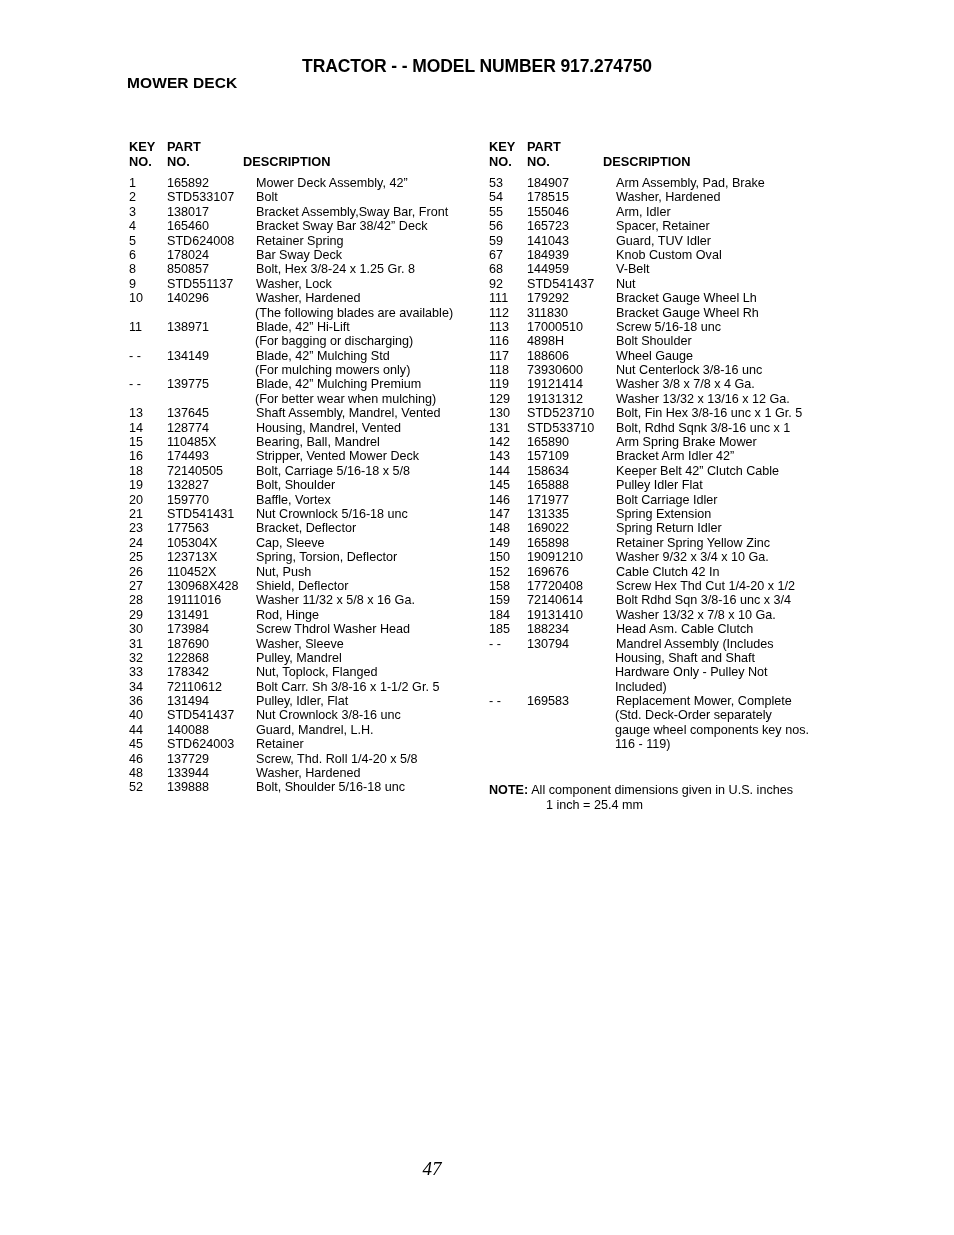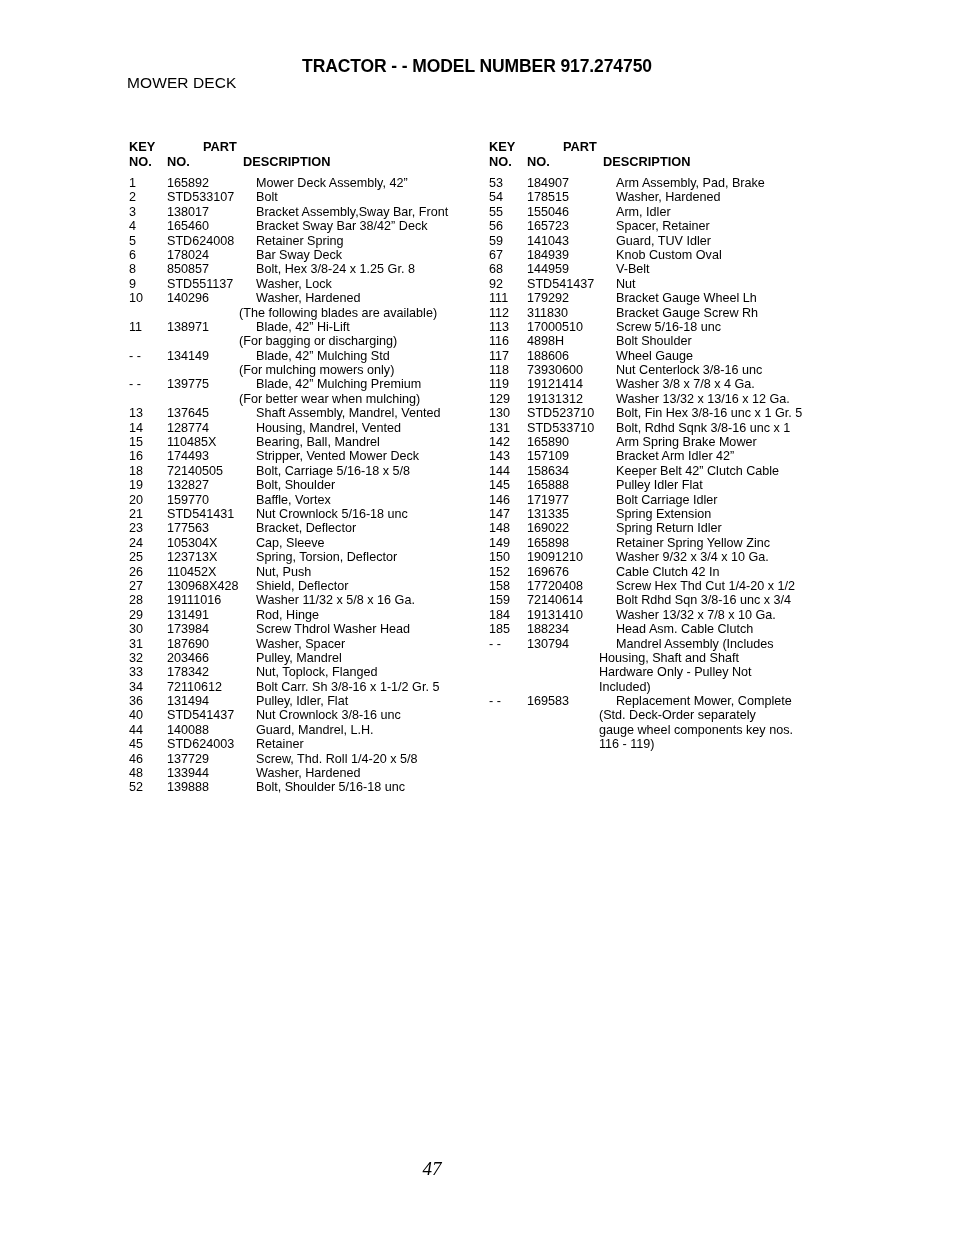--- a/index.html
+++ b/index.html
@@ -28,42 +28,42 @@
     font-size: 17.5px;
     font-weight: bold;
     letter-spacing: -0.1px;
     white-space: nowrap;
   }
   .section-title {
     position: absolute;
     left: 127px;
     top: 74px;
     font-size: 15.5px;
-    font-weight: normal;
+    font-weight: bold;
     letter-spacing: 0.1px;
   }
 
   
   .col {
     position: absolute;
     top: 140px;
     font-size: 12.6px;
     line-height: 14.4px;
   }
   .col-left  { left: 129px; }
   .col-right { left: 489px; }
 
   .col-head {
     position: relative;
     height: 36px;
     font-weight: bold;
     font-size: 12.8px;
   }
   .col-head .h-key  { position: absolute; left: 0px;   top: 0; text-align: right; }
-  .col-head .h-part { position: absolute; left: 38px;  top: 0; margin-left: 36px; }
+  .col-head .h-part { position: absolute; left: 38px;  top: 0; }
   .col-head .h-key2 { position: absolute; left: 0px;   top: 15px; }
   .col-head .h-part2{ position: absolute; left: 38px;  top: 15px; }
   .col-head .h-desc { position: absolute; left: 114px; top: 15px; }
 
   .rows { position: relative; }
 
   .row {
     position: relative;
     height: 14.4px;
     white-space: nowrap;
@@ -79,21 +79,21 @@
     left: 38px;
     top: 0;
     width: 86px;
   }
   .row .c-desc {
     position: absolute;
     left: 127px;
     top: 0;
   }
   
-  .row.cont .c-desc { left: 110px; text-align: center; }
+  .row.cont .c-desc { left: 126px; text-align: center; }
 
   
   .note {
     position: absolute;
     left: 489px;
     top: 783px;
     font-size: 12.6px;
     line-height: 14.6px;
     white-space: nowrap;
   }
@@ -283,25 +283,25 @@
           <span class="c-desc">Rod, Hinge</span>
         </div>
         <div class="row">
           <span class="c-key">30</span>
           <span class="c-part">173984</span>
           <span class="c-desc">Screw Thdrol Washer Head</span>
         </div>
         <div class="row">
           <span class="c-key">31</span>
           <span class="c-part">187690</span>
-          <span class="c-desc">Washer, Spacer</span>
+          <span class="c-desc">Washer, Sleeve</span>
         </div>
         <div class="row">
           <span class="c-key">32</span>
-          <span class="c-part">203466</span>
+          <span class="c-part">122868</span>
           <span class="c-desc">Pulley, Mandrel</span>
         </div>
         <div class="row">
           <span class="c-key">33</span>
           <span class="c-part">178342</span>
           <span class="c-desc">Nut, Toplock, Flanged</span>
         </div>
         <div class="row">
           <span class="c-key">34</span>
           <span class="c-part">72110612</span>
@@ -395,21 +395,21 @@
           <span class="c-desc">Nut</span>
         </div>
         <div class="row">
           <span class="c-key">111</span>
           <span class="c-part">179292</span>
           <span class="c-desc">Bracket Gauge Wheel Lh</span>
         </div>
         <div class="row">
           <span class="c-key">112</span>
           <span class="c-part">311830</span>
-          <span class="c-desc">Bracket Gauge Screw Rh</span>
+          <span class="c-desc">Bracket Gauge Wheel Rh</span>
         </div>
         <div class="row">
           <span class="c-key">113</span>
           <span class="c-part">17000510</span>
           <span class="c-desc">Screw 5/16-18 unc</span>
         </div>
         <div class="row">
           <span class="c-key">116</span>
           <span class="c-part">4898H</span>
           <span class="c-desc">Bolt Shoulder</span>
@@ -538,16 +538,20 @@
         </div>
         <div class="row cont">
           <span class="c-desc">gauge wheel components key nos.</span>
         </div>
         <div class="row cont">
           <span class="c-desc">116 - 119)</span>
         </div>
       </div>
   </div>
 
+  <div class="note">
+    <span class="note-label">NOTE:</span><span>All component dimensions given in U.S. inches</span>
+    <span class="note-line2">1 inch = 25.4 mm</span>
+  </div>
 
   <div class="page-number">47</div>
 
 </div>
 
 </body></html>

